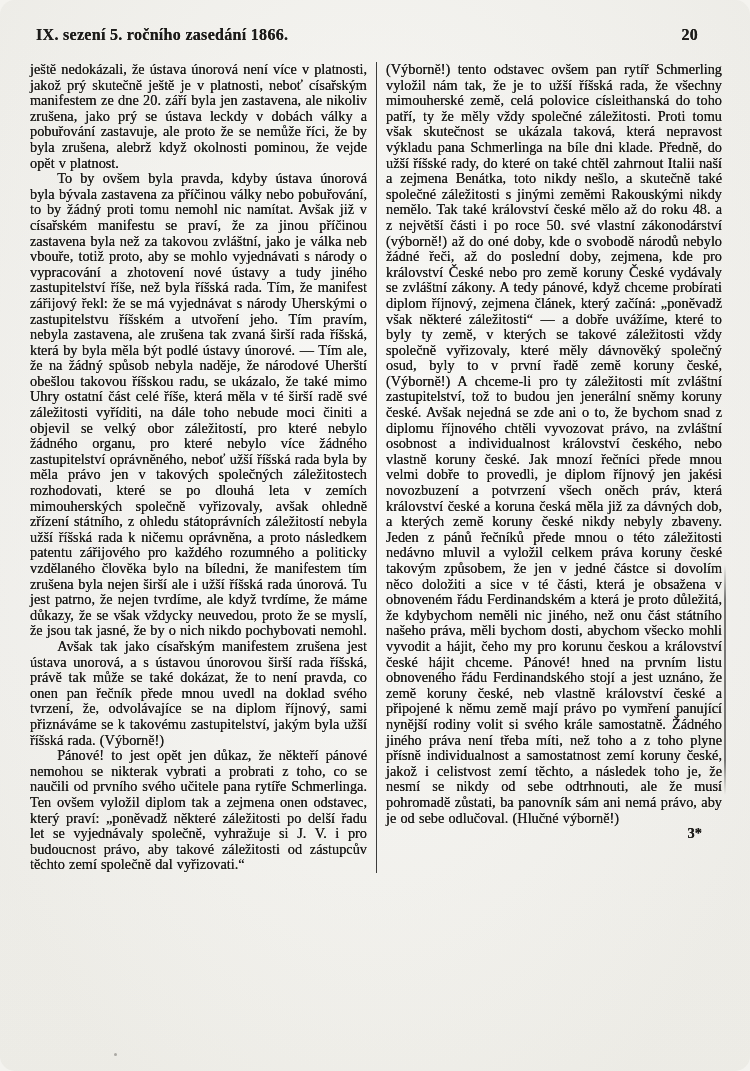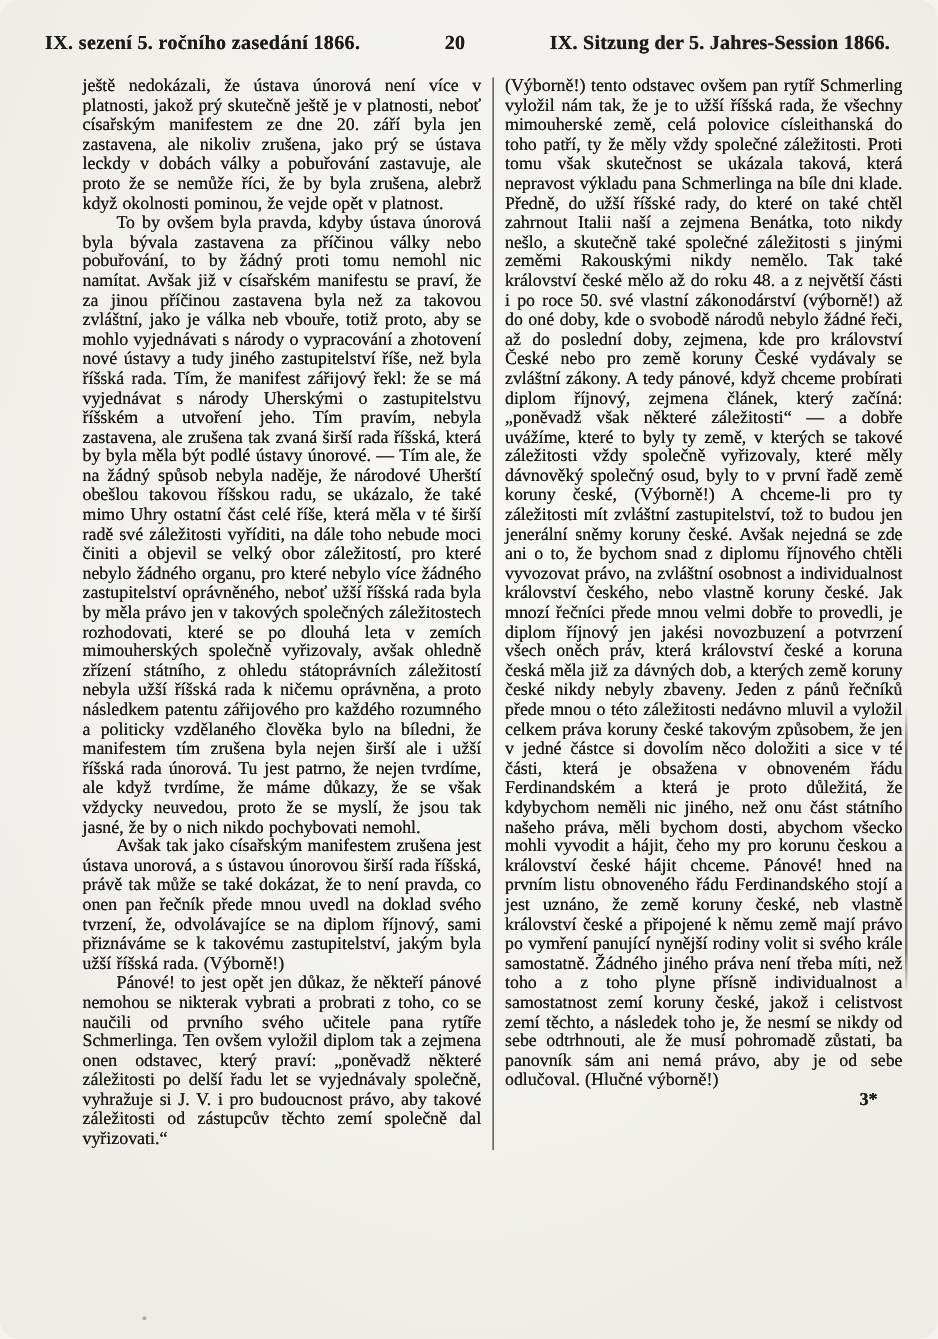--- a/index.html
+++ b/index.html
@@ -36,21 +36,20 @@
   }
   .header-right {
     font-weight: bold;
     text-shadow: 0 0 0.6px currentColor;
     letter-spacing: 0.2px;
   }
   .columns {
     position: absolute;
     top: 62px; left: 30px; right: 28px;
     display: flex;
-    margin-left: 36px;
   }
   .column {
     width: 50%;
     box-sizing: border-box;
     font-size: 14.3px;
     line-height: 15.6px;
     text-align: justify;
     word-spacing: 0.04em;
     text-shadow: 0 0 0.45px currentColor;
   }
@@ -85,21 +84,20 @@
   }
 </style>
 </head>
 <body>
 
 <div class="page">
 
   <div class="header-row">
     <span class="header-left">IX. sezení 5. ročního zasedání 1866.</span>
     <span class="header-page-number">20</span>
-    <span class="header-right">IX. Sitzung der 5. Jahres-Session 1866.</span>
   </div>
 
   <div class="columns">
 
     <div class="column column-left">
       <p class="cont">ještě nedokázali, že ústava únorová není více v platnosti, jakož prý skutečně ještě je v platnosti, neboť císařským manifestem ze dne 20. září byla jen zastavena, ale nikoliv zrušena, jako prý se ústava leckdy v dobách války a pobuřování zastavuje, ale proto že se nemůže říci, že by byla zrušena, alebrž když okolnosti pominou, že vejde opět v platnost.</p>
       <p class="indent">To by ovšem byla pravda, kdyby ústava únorová byla bývala zastavena za příčinou války nebo pobuřování, to by žádný proti tomu nemohl nic namítat. Avšak již v císařském manifestu se praví, že za jinou příčinou zastavena byla než za takovou zvláštní, jako je válka neb vbouře, totiž proto, aby se mohlo vyjednávati s národy o vypracování a zhotovení nové ústavy a tudy jiného zastupitelství říše, než byla říšská rada. Tím, že manifest zářijový řekl: že se má vyjednávat s národy Uherskými o zastupitelstvu říšském a utvoření jeho. Tím pravím, nebyla zastavena, ale zrušena tak zvaná širší rada říšská, která by byla měla být podlé ústavy únorové. — Tím ale, že na žádný spůsob nebyla naděje, že národové Uherští obešlou takovou říšskou radu, se ukázalo, že také mimo Uhry ostatní část celé říše, která měla v té širší radě své záležitosti vyříditi, na dále toho nebude moci činiti a objevil se velký obor záležitostí, pro které nebylo žádného organu, pro které nebylo více žádného zastupitelství oprávněného, neboť užší říšská rada byla by měla právo jen v takových společných záležitostech rozhodovati, které se po dlouhá leta v zemích mimouherských společně vyřizovaly, avšak ohledně zřízení státního, z ohledu státoprávních záležitostí nebyla užší říšská rada k ničemu oprávněna, a proto následkem patentu zářijového pro každého rozumného a politicky vzdělaného člověka bylo na bíledni, že manifestem tím zrušena byla nejen širší ale i užší říšská rada únorová. Tu jest patrno, že nejen tvrdíme, ale když tvrdíme, že máme důkazy, že se však vždycky neuvedou, proto že se myslí, že jsou tak jasné, že by o nich nikdo pochybovati nemohl.</p>
       <p class="indent">Avšak tak jako císařským manifestem zrušena jest ústava unorová, a s ústavou únorovou širší rada říšská, právě tak může se také dokázat, že to není pravda, co onen pan řečník přede mnou uvedl na doklad svého tvrzení, že, odvolávajíce se na diplom říjnový, sami přiznáváme se k takovému zastupitelství, jakým byla užší říšská rada. (Výborně!)</p>
       <p class="indent">Pánové! to jest opět jen důkaz, že někteří pánové nemohou se nikterak vybrati a probrati z toho, co se naučili od prvního svého učitele pana rytíře Schmerlinga. Ten ovšem vyložil diplom tak a zejmena onen odstavec, který praví: „poněvadž některé záležitosti po delší řadu let se vyjednávaly společně, vyhražuje si J. V. i pro budoucnost právo, aby takové záležitosti od zástupcův těchto zemí společně dal vyřizovati.“</p>
     </div>

